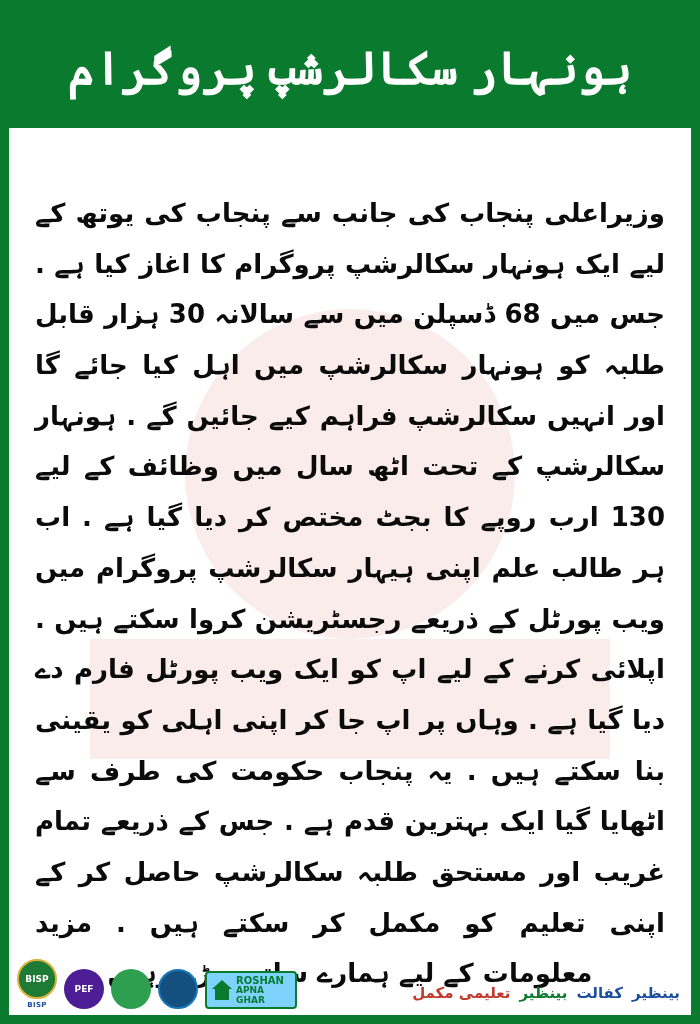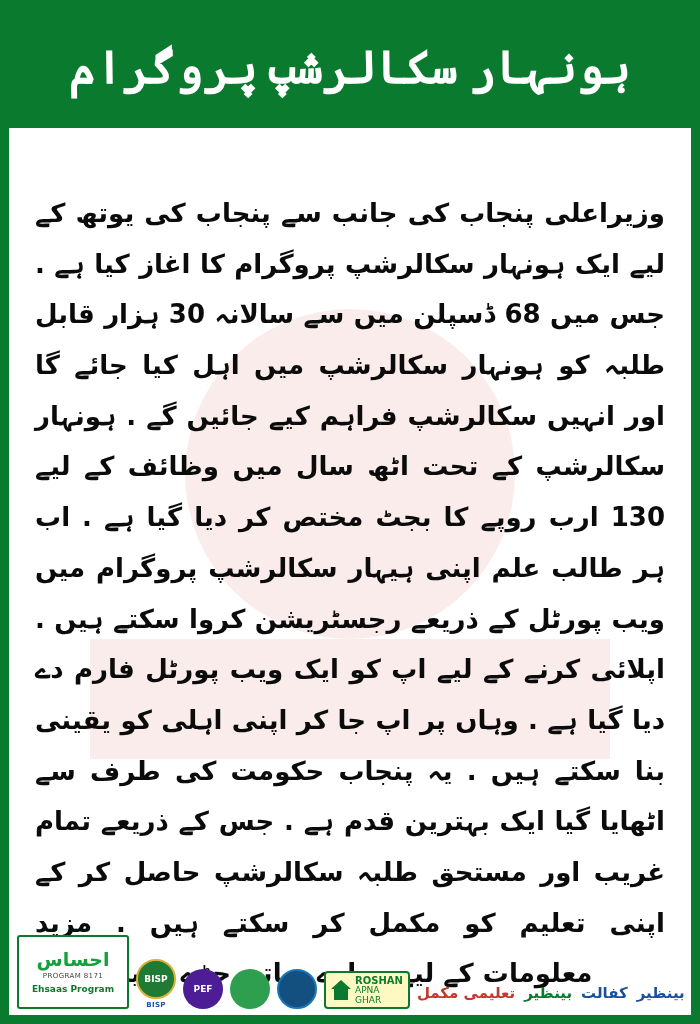--- a/index.html
+++ b/index.html
@@ -67,21 +67,21 @@
     box-sizing: border-box;
   }
   .header-title {
     color: #ffffff;
     font-size: 46px;
     line-height: 1.35;
     font-weight: bold;
     direction: rtl;
     text-align: center;
     letter-spacing: 0.5px;
-    font-family: Liberation Serif, serif;
+    font-family: Liberation Sans, sans-serif;
   }
 
   
   .content {
     position: relative;
     z-index: 2;
     padding: 34px 26px 0 26px;
     box-sizing: border-box;
   }
   .body-text {
@@ -176,41 +176,41 @@
   .bisp-badge { background: #1f7a34; border: 2px solid #d8b13a; }
   .pef-badge  { background: #4c1d95; }
   .ngo-badge  { background: #2e9e4f; }
   .gov-badge  { background: #14507f; border: 2px solid #1b78b8; }
 
   .roshan-box {
     width: 92px;
     height: 38px;
     border: 2px solid #0a7a2f;
     border-radius: 4px;
-    background: #fef9c3;
+    background: #7dd3fc;
     display: flex;
     align-items: center;
     gap: 4px;
     padding: 0 5px;
     box-sizing: border-box;
   }
   .roshan-house {
     width: 20px;
     height: 20px;
     background: #0a7a2f;
     clip-path: polygon(50% 0%, 100% 45%, 85% 45%, 85% 100%, 15% 100%, 15% 45%, 0% 45%);
     flex: 0 0 auto;
   }
   .roshan-text {
     display: flex;
     flex-direction: column;
     line-height: 1.1;
   }
   .roshan-text .l1 { font-size: 10px; font-weight: bold; color: #0a7a2f; }
-  .roshan-text .l2 { font-size: 9px; font-weight: normal; color: #0a7a2f; }
+  .roshan-text .l2 { font-size: 9px; font-weight: bold; color: #0a7a2f; }
 
   .urdu-tags {
     display: flex;
     align-items: center;
     gap: 9px;
     direction: rtl;
     margin-right: 3px;
     flex: 1 1 auto;
     justify-content: flex-start;
     padding-bottom: 7px;
@@ -239,25 +239,20 @@
     <div class="header-title">ہونہار سکالرشپ پروگرام</div>
   </div>
 
   <div class="content">
     <p class="body-text">وزیراعلی پنجاب کی جانب سے پنجاب کی یوتھ کے لیے ایک ہونہار سکالرشپ پروگرام کا اغاز کیا ہے . جس میں 68 ڈسپلن میں سے سالانہ 30 ہزار قابل طلبہ کو ہونہار سکالرشپ میں اہل کیا جائے گا اور انہیں سکالرشپ فراہم کیے جائیں گے . ہونہار سکالرشپ کے تحت اٹھ سال میں وظائف کے لیے 130 ارب روپے کا بجٹ مختص کر دیا گیا ہے . اب ہر طالب علم اپنی ہیہار سکالرشپ پروگرام میں ویب پورٹل کے ذریعے رجسٹریشن کروا سکتے ہیں . اپلائی کرنے کے لیے اپ کو ایک ویب پورٹل فارم دے دیا گیا ہے . وہاں پر اپ جا کر اپنی اہلی کو یقینی بنا سکتے ہیں . یہ پنجاب حکومت کی طرف سے اٹھایا گیا ایک بہترین قدم ہے . جس کے ذریعے تمام غریب اور مستحق طلبہ سکالرشپ حاصل کر کے اپنی تعلیم کو مکمل کر سکتے ہیں . مزید معلومات کے لیے ہمارے ساتھ جڑے رہیں</p>
   </div>
 
   <div class="footer">
     <div class="footer-row">
 
-      <div class="ehsaas-logo">
-        <div class="ehsaas-mark">احساس</div>
-        <div class="ehsaas-sub">PROGRAM 8171</div>
-        <div class="ehsaas-name">Ehsaas Program</div>
-      </div>
 
       <div class="logo-chip">
         <div class="badge-circle bisp-badge">BISP</div>
         <div class="badge-caption">BISP</div>
       </div>
 
       <div class="logo-chip">
         <div class="badge-circle pef-badge">PEF</div>
       </div>
 

